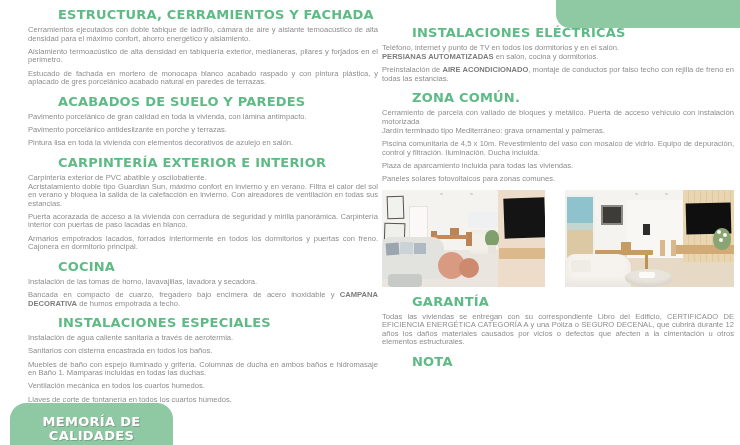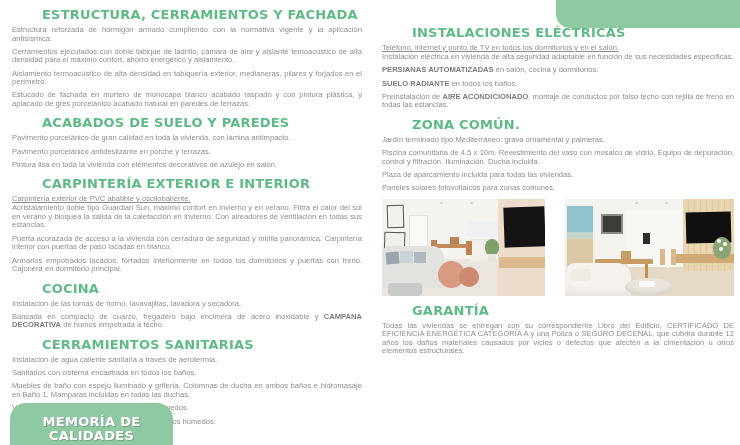--- a/index.html
+++ b/index.html
@@ -5,32 +5,32 @@
   html,body{margin:0;padding:0;background:#ffffff;}
   .page{
     position:relative;width:740px;height:445px;background:#ffffff;
     overflow:hidden;font-family:"Liberation Sans",sans-serif;
   }
   .corner-green{
     position:absolute;left:556px;top:-20px;width:230px;height:48px;
     background:#8ec9a3;border-radius:14px;
   }
   .col{position:absolute;top:0;}
-  .col-left{left:12px;width:350px;}
+  .col-left{left:28px;width:350px;}
   .col-right{left:382px;width:352px;padding-top:18px;}
   .sec-h{
     font-family:"DejaVu Sans","Liberation Sans",sans-serif;
     font-size:13px;font-weight:bold;color:#5fbb86;
     letter-spacing:.2px;margin:7px 0 4px 30px;
   }
   .body{
     font-size:7.6px;line-height:1.12;color:#8d8d8d;
     text-align:justify;margin:0 0 4.8px 0;
   }
-  .body.tight{margin-bottom:0.5px;text-decoration:underline;}
+  .body.tight{margin-bottom:0.5px;}
   .b{font-weight:bold;color:#7c7c7c;}
   .badge{
     position:absolute;left:10px;top:403px;width:163px;height:60px;
     background:#8ec9a3;border-radius:16px;text-align:center;
     padding-top:12px;box-sizing:border-box;
   }
   .badge div{
     font-family:"DejaVu Sans","Liberation Sans",sans-serif;
     font-size:13px;font-weight:bold;color:#ffffff;line-height:1.05;
     letter-spacing:.3px;text-shadow:1px 1px 0 rgba(110,110,110,.45);
@@ -92,53 +92,51 @@
 </style>
 </head>
 <body>
 
 <div class="page">
 
   <div class="corner-green"></div>
 
   <div class="col col-left" id="left-col">
       <h2 class="sec-h">ESTRUCTURA, CERRAMIENTOS Y FACHADA</h2>
-      <p class="body"><span>Estructura reforzada de hormigón armado cumpliendo con la normativa vigente y la aplicación antisísmica.</span></p>
       <p class="body"><span>Cerramientos ejecutados con doble tabique de ladrillo, cámara de aire y aislante temoacústico de alta densidad para el máximo confort, ahorro energético y aislamiento.</span></p>
       <p class="body"><span>Aislamiento termoacústico de alta densidad en tabiquería exterior, medianeras, pilares y forjados en el perímetro.</span></p>
       <p class="body"><span>Estucado de fachada en mortero de monocapa blanco acabado raspado y con pintura plástica, y aplacado de gres porcelánico acabado natural en paredes de terrazas.</span></p>
       <h2 class="sec-h">ACABADOS DE SUELO Y PAREDES</h2>
       <p class="body"><span>Pavimento porcelánico de gran calidad en toda la vivienda, con lámina antimpacto.</span></p>
       <p class="body"><span>Pavimento porcelánico antideslizante en porche y terrazas.</span></p>
       <p class="body"><span>Pintura lisa en toda la vivienda con elementos decorativos de azulejo en salón.</span></p>
       <h2 class="sec-h">CARPINTERÍA EXTERIOR E INTERIOR</h2>
       <p class="body tight"><span>Carpintería exterior de PVC abatible y oscilobatiente.</span></p>
       <p class="body"><span>Acristalamiento doble tipo Guardian Sun, máximo confort en invierno y en verano. Filtra el calor del sol en verano y bloquea la salida de la calefacción en invierno. Con aireadores de ventilación en todas sus estancias.</span></p>
       <p class="body"><span>Puerta acorazada de acceso a la vivienda con cerradura de seguridad y mirilla panorámica. Carpintería interior con puertas de paso lacadas en blanco.</span></p>
       <p class="body"><span>Armarios empotrados lacados, forrados interiormente en todos los dormitorios y puertas con freno. Cajonera en dormitorio principal.</span></p>
       <h2 class="sec-h">COCINA</h2>
       <p class="body"><span>Instalación de las tomas de horno, lavavajillas, lavadora y secadora.</span></p>
       <p class="body"><span>Bancada en compacto de cuarzo, fregadero bajo encimera de acero inoxidable y </span><span class="b">CAMPANA DECORATIVA</span><span> de humos empotrada a techo.</span></p>
-      <h2 class="sec-h">CERRAMIENTOS SANITARIAS</h2>
+      <h2 class="sec-h">INSTALACIONES ESPECIALES</h2>
       <p class="body"><span>Instalación de agua caliente sanitaria a través de aerotermia.</span></p>
       <p class="body"><span>Sanitarios con cisterna encastrada en todos los baños.</span></p>
       <p class="body"><span>Muebles de baño con espejo iluminado y grifería. Columnas de ducha en ambos baños e hidromasaje en Baño 1. Mamparas incluidas en todas las duchas.</span></p>
       <p class="body"><span>Ventilación mecánica en todos los cuartos humedos.</span></p>
       <p class="body"><span>Llaves de corte de fontanería en todos los cuartos húmedos.</span></p>
     </div>
 
   <div class="col col-right">
     <div id="right-top">
         <h2 class="sec-h">INSTALACIONES ELÉCTRICAS</h2>
         <p class="body tight"><span>Teléfono, internet y punto de TV en todos los dormitorios y en el salón.</span></p>
-        <p class="body"><span>Instalación eléctrica en vivienda de alta seguridad adaptable en función de sus necesidades específicas.</span></p>
         <p class="body"><span class="b">PERSIANAS AUTOMATIZADAS</span><span> en salón, cocina y dormitorios.</span></p>
-        <p class="body"><span class="b">SUELO RADIANTE</span><span> en todos los baños.</span></p>
         <p class="body"><span>Preinstalación de </span><span class="b">AIRE ACONDICIONADO</span><span>, montaje de conductos por falso techo con rejilla de freno en todas las estancias.</span></p>
         <h2 class="sec-h">ZONA COMÚN.</h2>
+        <p class="body tight"><span>Cerramiento de parcela con vallado de bloques y metálico. Puerta de acceso vehículo con instalación motorizada</span></p>
         <p class="body"><span>Jardín terminado tipo Mediterráneo: grava ornamental y palmeras.</span></p>
         <p class="body"><span>Piscina comunitaria de 4,5 x 10m. Revestimiento del vaso con mosaico de vidrio. Equipo de depuración, control y filtración. Iluminación. Ducha incluida.</span></p>
         <p class="body"><span>Plaza de aparcamiento incluida para todas las viviendas.</span></p>
         <p class="body"><span>Paneles solares fotovoltaicos para zonas comunes.</span></p>
       </div>
 
     <div class="photo-row">
       <div class="photo photo-1">
         <span class="spot" style="left:58px"></span>
         <span class="spot" style="left:88px"></span>
@@ -187,20 +185,21 @@
         <div class="p2-sofa"></div>
         <div class="p2-cushion"></div>
         <div class="p2-ctable"></div>
         <div class="p2-towel"></div>
       </div>
     </div>
 
     <div id="right-bottom">
         <h2 class="sec-h">GARANTÍA</h2>
         <p class="body"><span>Todas las viviendas se entregan con su correspondiente Libro del Edificio, CERTIFICADO DE EFICIENCIA ENERGÉTICA CATEGORÍA A y una Póliza o SEGURO DECENAL, que cubrirá durante 12 años los daños materiales causados por vicios o defectos que afecten a la cimentación u otros elementos estructurales.</span></p>
+        <h2 class="sec-h">NOTA</h2>
       </div>
   </div>
 
   <div class="badge">
     <div>MEMORÍA DE</div>
     <div>CALIDADES</div>
   </div>
 
 </div>
 

